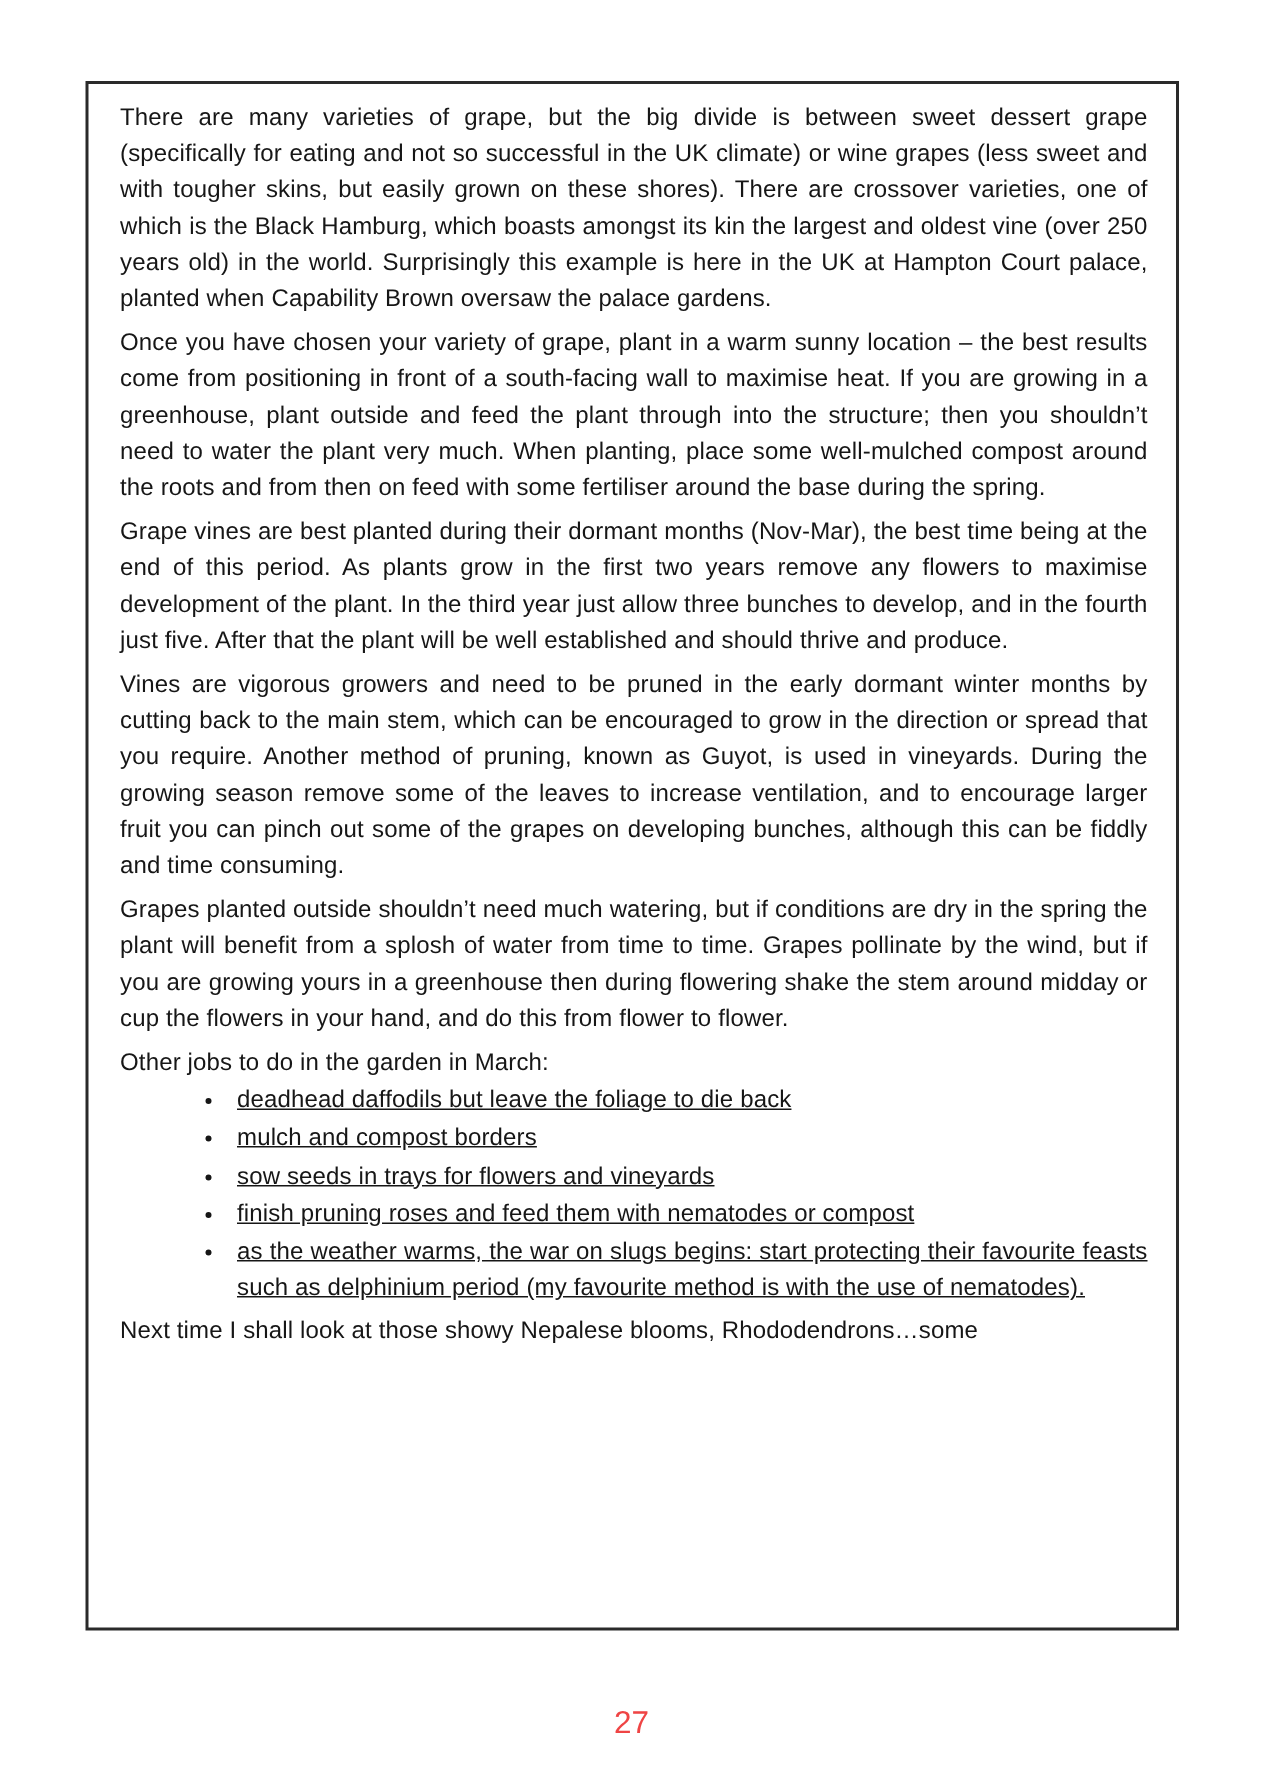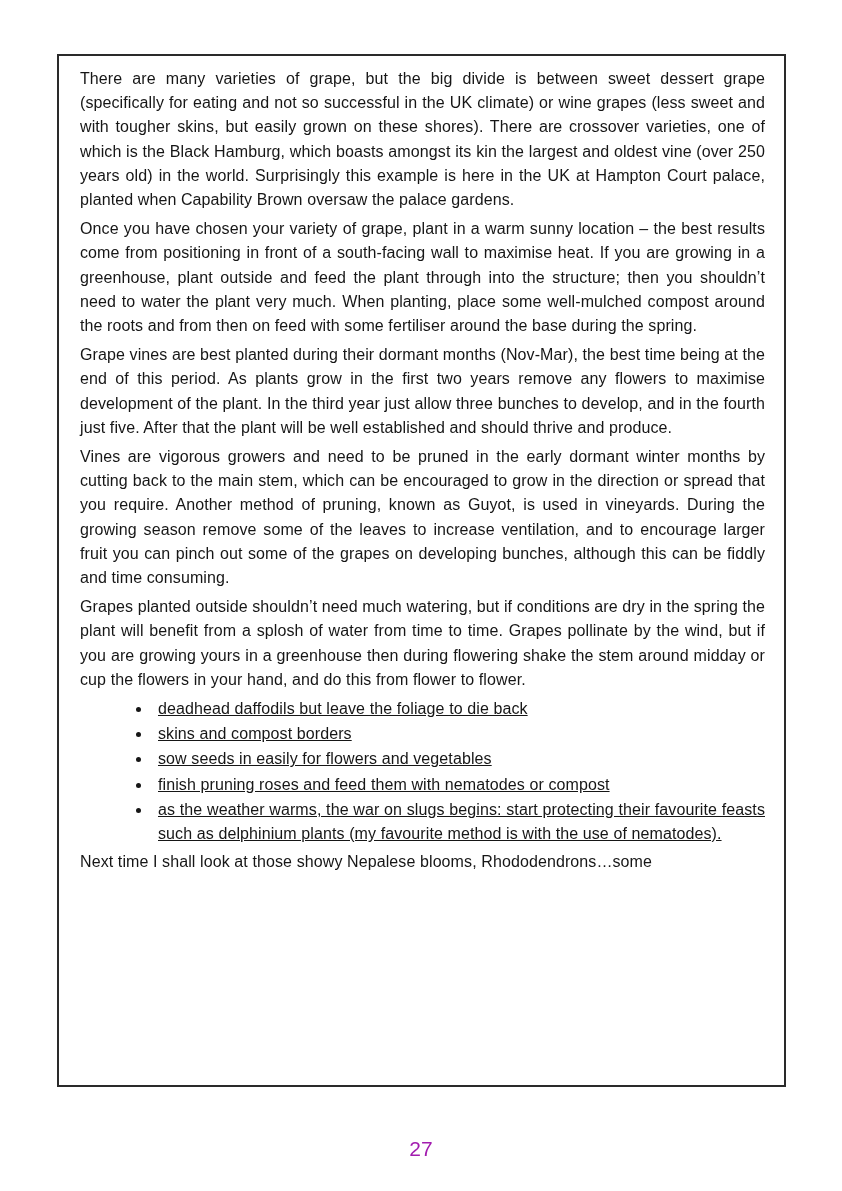--- a/index.html
+++ b/index.html
@@ -53,37 +53,38 @@
     margin-bottom: 0;
   }
   .page-number {
     position: absolute;
     left: 0;
     right: 0;
     top: 1136px;
     text-align: center;
     font-size: 21px;
     line-height: 26px;
-    color: #a21caf;
+    color: #ef4444;
   }
 </style>
 </head>
 <body>
 
 <div class="page">
   <div class="text-box">
     <p>There are many varieties of grape, but the big divide is between sweet dessert grape (specifically for eating and not so successful in the UK climate) or wine grapes (less sweet and with tougher skins, but easily grown on these shores). There are crossover varieties, one of which is the Black Hamburg, which boasts amongst its kin the largest and oldest vine (over 250 years old) in the world. Surprisingly this example is here in the UK at Hampton Court palace, planted when Capability Brown oversaw the palace gardens.</p>
     <p>Once you have chosen your variety of grape, plant in a warm sunny location – the best results come from positioning in front of a south-facing wall to maximise heat. If you are growing in a greenhouse, plant outside and feed the plant through into the structure; then you shouldn’t need to water the plant very much. When planting, place some well-mulched compost around the roots and from then on feed with some fertiliser around the base during the spring.</p>
     <p>Grape vines are best planted during their dormant months (Nov-Mar), the best time being at the end of this period. As plants grow in the first two years remove any flowers to maximise development of the plant. In the third year just allow three bunches to develop, and in the fourth just five. After that the plant will be well established and should thrive and produce.</p>
     <p>Vines are vigorous growers and need to be pruned in the early dormant winter months by cutting back to the main stem, which can be encouraged to grow in the direction or spread that you require. Another method of pruning, known as Guyot, is used in vineyards. During the growing season remove some of the leaves to increase ventilation, and to encourage larger fruit you can pinch out some of the grapes on developing bunches, although this can be fiddly and time consuming.</p>
     <p>Grapes planted outside shouldn’t need much watering, but if conditions are dry in the spring the plant will benefit from a splosh of water from time to time. Grapes pollinate by the wind, but if you are growing yours in a greenhouse then during flowering shake the stem around midday or cup the flowers in your hand, and do this from flower to flower.</p>
+    <p class="list-intro">Other jobs to do in the garden in March:</p>
     <ul>
       <li>deadhead daffodils but leave the foliage to die back</li>
-      <li>skins and compost borders</li>
-      <li>sow seeds in easily for flowers and vegetables</li>
+      <li>mulch and compost borders</li>
+      <li>sow seeds in trays for flowers and vineyards</li>
       <li>finish pruning roses and feed them with nematodes or compost</li>
-      <li>as the weather warms, the war on slugs begins: start protecting their favourite feasts such as delphinium plants (my favourite method is with the use of nematodes).</li>
+      <li>as the weather warms, the war on slugs begins: start protecting their favourite feasts such as delphinium period (my favourite method is with the use of nematodes).</li>
     </ul>
     <p class="closing">Next time I shall look at those showy Nepalese blooms, Rhododendrons…some</p>
   </div>
 
   <div class="page-number">27</div>
 </div>
 
 </body></html>

